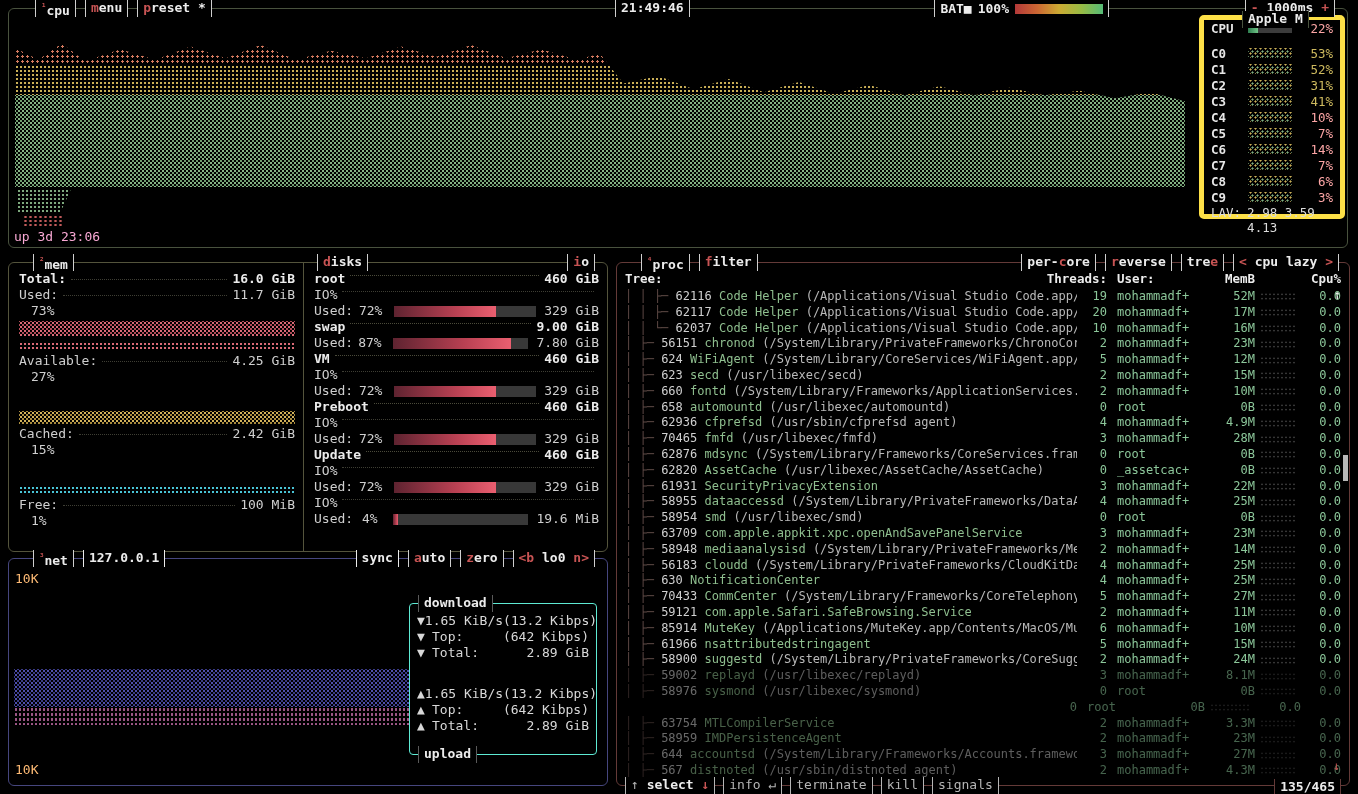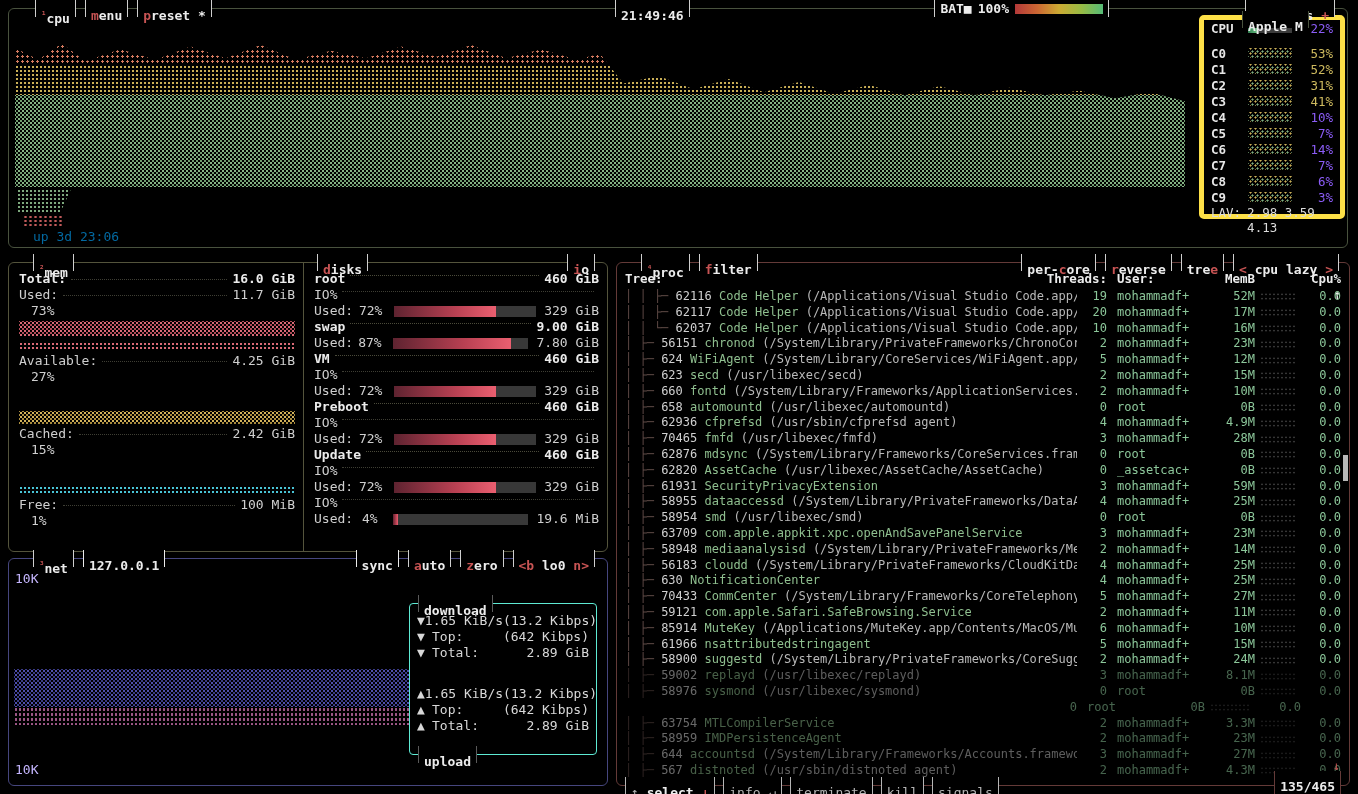--- a/index.html
+++ b/index.html
@@ -4,34 +4,34 @@
 <style>
   *{box-sizing:border-box;margin:0;padding:0}
   html,body{width:1358px;height:794px;background:#000;overflow:hidden}
   body{font-family:"DejaVu Sans Mono","Liberation Mono",monospace;font-size:13px;color:#cfcfcf;position:relative}
   .box{position:absolute;border:1px solid #555;border-radius:6px;background:#000}
   #cpu-box{left:8px;top:8px;width:1340px;height:240px;border-color:#49523e}
   #memdisk-box{left:8px;top:262px;width:600px;height:290px;border-color:#54543c}
   #net-box{left:8px;top:558px;width:600px;height:228px;border-color:#46467e}
   #proc-box{left:616px;top:262px;width:734px;height:524px;border-color:#643a38}
   .titlebar{position:absolute;top:-9px;display:flex;gap:9px;align-items:center;z-index:5}
-  .bt{height:17px;line-height:15px;background:#000;padding:8px 5px;border-left:1px solid;border-right:1px solid;border-color:inherit;white-space:pre}
+  .bt{height:17px;line-height:15px;background:#000;padding:0 5px;border-left:1px solid;border-right:1px solid;border-color:inherit;white-space:pre}
   .hot{color:#c85454;font-weight:bold}
   .sup{color:#c85454;font-size:9px;vertical-align:super;font-weight:bold}
   .w{color:#ececec;font-weight:bold}
-  .grn{color:#8b5cf6}.yel{color:#cdb95e}
+  .grn{color:#fca5a5}.yel{color:#cdb95e}
   
   .cpugraph{position:absolute;left:6px;top:30px;right:162px;height:148px;display:flex;flex-direction:column;
     clip-path:polygon(0 6%,2% 14%,4% 3%,6% 15%,9% 7%,12% 14%,15% 5%,18% 13%,21% 4%,24% 14%,27% 8%,30% 13%,33% 5%,36% 12%,39% 4%,42% 13%,45% 7%,48% 14%,50% 10%,52% 30%,55% 25%,58% 34%,61% 27%,64% 36%,67% 29%,70% 37%,73% 31%,76% 38%,79% 32%,82% 38%,85% 33%,88% 38%,91% 35%,94% 40%,97% 36%,100% 42%,100% 100%,0 100%)}
   .b-red{height:26px;background-image:radial-gradient(circle,#d57a5f 1px,transparent 1.35px);background-size:5px 5px}
   .b-yel{height:30px;background-image:radial-gradient(circle,#c9ae56 1px,transparent 1.35px);background-size:4px 4px}
   .b-grn{flex:1;background-image:radial-gradient(circle,#6f9c6f 1px,transparent 1.35px),radial-gradient(circle,#87b486 1px,transparent 1.35px);background-size:4px 4px,4px 4px;background-position:0 0,2px 2px}
   .cputail{position:absolute;left:8px;top:180px;width:54px;height:24px;background-image:radial-gradient(circle,#7da87d 1px,transparent 1.35px);background-size:4px 4px;clip-path:polygon(0 0,100% 0,80% 100%,0 100%)}
   .cputail2{position:absolute;left:14px;top:206px;width:40px;height:12px;background-image:radial-gradient(circle,#c05a5a 1px,transparent 1.35px);background-size:5px 4px}
-  .uptime{position:absolute;left:24px;bottom:3px;color:#0369a1}
+  .uptime{position:absolute;left:5px;bottom:3px;color:#f9a8d4}
   
   #apple-panel{position:absolute;right:2px;top:6px;width:146px;height:204px;border:5px solid #fde047;border-radius:5px;background:#000}
   #apple-panel .titlebar{left:38px}
   .arow{display:flex;align-items:center;height:16px;padding:0 7px;gap:5px}
   .arow:first-of-type{margin-top:9px}
   .albl{width:32px;color:#e6e6e6;font-weight:bold;font-size:12.5px}
   .apct{width:36px;text-align:right;font-size:12.5px}
   .ameter{flex:1;height:10px;background:#3c3c3c}
   .ameter i{display:block;height:100%;background:linear-gradient(90deg,#2e7d4f,#6fc486)}
   .coregraph{flex:1;height:10px;background-image:radial-gradient(circle,#c7ad56 .9px,transparent 1.2px),radial-gradient(circle,#7fae7f .9px,transparent 1.2px);background-size:5px 5px,5px 5px;background-position:0 3px,2px 6px}
@@ -47,21 +47,21 @@
   .g-used-gap{height:6px}
   .g-used-b{height:9px;background-image:radial-gradient(circle,#d96a76 1.1px,transparent 1.4px);background-size:4px 4px}
   .g-cached{height:13px;background-image:radial-gradient(circle,#d2b25c 1.1px,transparent 1.4px),radial-gradient(circle,#a98c3e 1.1px,transparent 1.4px);background-size:4px 4px,4px 4px;background-position:0 0,2px 2px}
   .g-free{height:9px;background-image:radial-gradient(circle,#49c4d6 1.1px,transparent 1.4px);background-size:4px 4px}
   .drow{display:flex;height:16px;line-height:16px;white-space:pre;align-items:center}
   .dpct{width:36px;text-align:center}
   .meter{width:146px;height:11px;background:#383838;margin:0 8px 0 6px}
   .meter i{display:block;height:100%;background:linear-gradient(90deg,#5e2330,#b84052 60%,#ea5f70)}
   .dval{flex:1;text-align:right}
   
-  .netscale{position:absolute;left:6px;color:#c4b5fd}
+  .netscale{position:absolute;left:6px;color:#fdba74}
   .netgraph{position:absolute;left:5px;top:62px;width:398px;height:126px;display:flex;flex-direction:column}
   .ng-space{height:48px}
   .ng-blue{height:38px;background-image:radial-gradient(circle,#4f4fae 1.1px,transparent 1.4px),radial-gradient(circle,#3a3a86 1.1px,transparent 1.4px);background-size:4px 4px,4px 4px;background-position:0 0,2px 2px}
   .ng-pink{height:18px;background-image:radial-gradient(circle,#a05888 1.1px,transparent 1.4px);background-size:4px 5px}
   #dl-panel{position:absolute;right:10px;top:44px;width:188px;height:152px;border:1px solid #5eead4;border-radius:4px;background:#000}
   #dl-panel .bt{border-color:#5a5a5a}
   .nrow{display:flex;height:16px;line-height:16px;padding:0 7px;color:#d8d8d8;white-space:pre}
   .nrow:first-of-type{margin-top:9px}
   .narrow{width:15px}
   .nright{flex:1;text-align:right}
@@ -438,21 +438,21 @@
     <span class="tnum">0</span>
     <span class="puser">_assetcac+</span>
     <span class="pmem">0B</span>
     <span class="minig"></span>
     <span class="pcpu">0.0</span>
   </div>
       <div class="prow">
     <span class="cmd"><span class="prefix">│ ├─ </span><span class="pid">61931</span><span> </span><span class="pname">SecurityPrivacyExtension</span><span> </span><span class="pargs"></span></span>
     <span class="tnum">3</span>
     <span class="puser">mohammadf+</span>
-    <span class="pmem">59M</span>
+    <span class="pmem">22M</span>
     <span class="minig"></span>
     <span class="pcpu">0.0</span>
   </div>
       <div class="prow">
     <span class="cmd"><span class="prefix">│ ├─ </span><span class="pid">58955</span><span> </span><span class="pname">dataaccessd</span><span> </span><span class="pargs">(/System/Library/PrivateFrameworks/DataAcce)</span></span>
     <span class="tnum">4</span>
     <span class="puser">mohammadf+</span>
     <span class="pmem">25M</span>
     <span class="minig"></span>
     <span class="pcpu">0.0</span>

